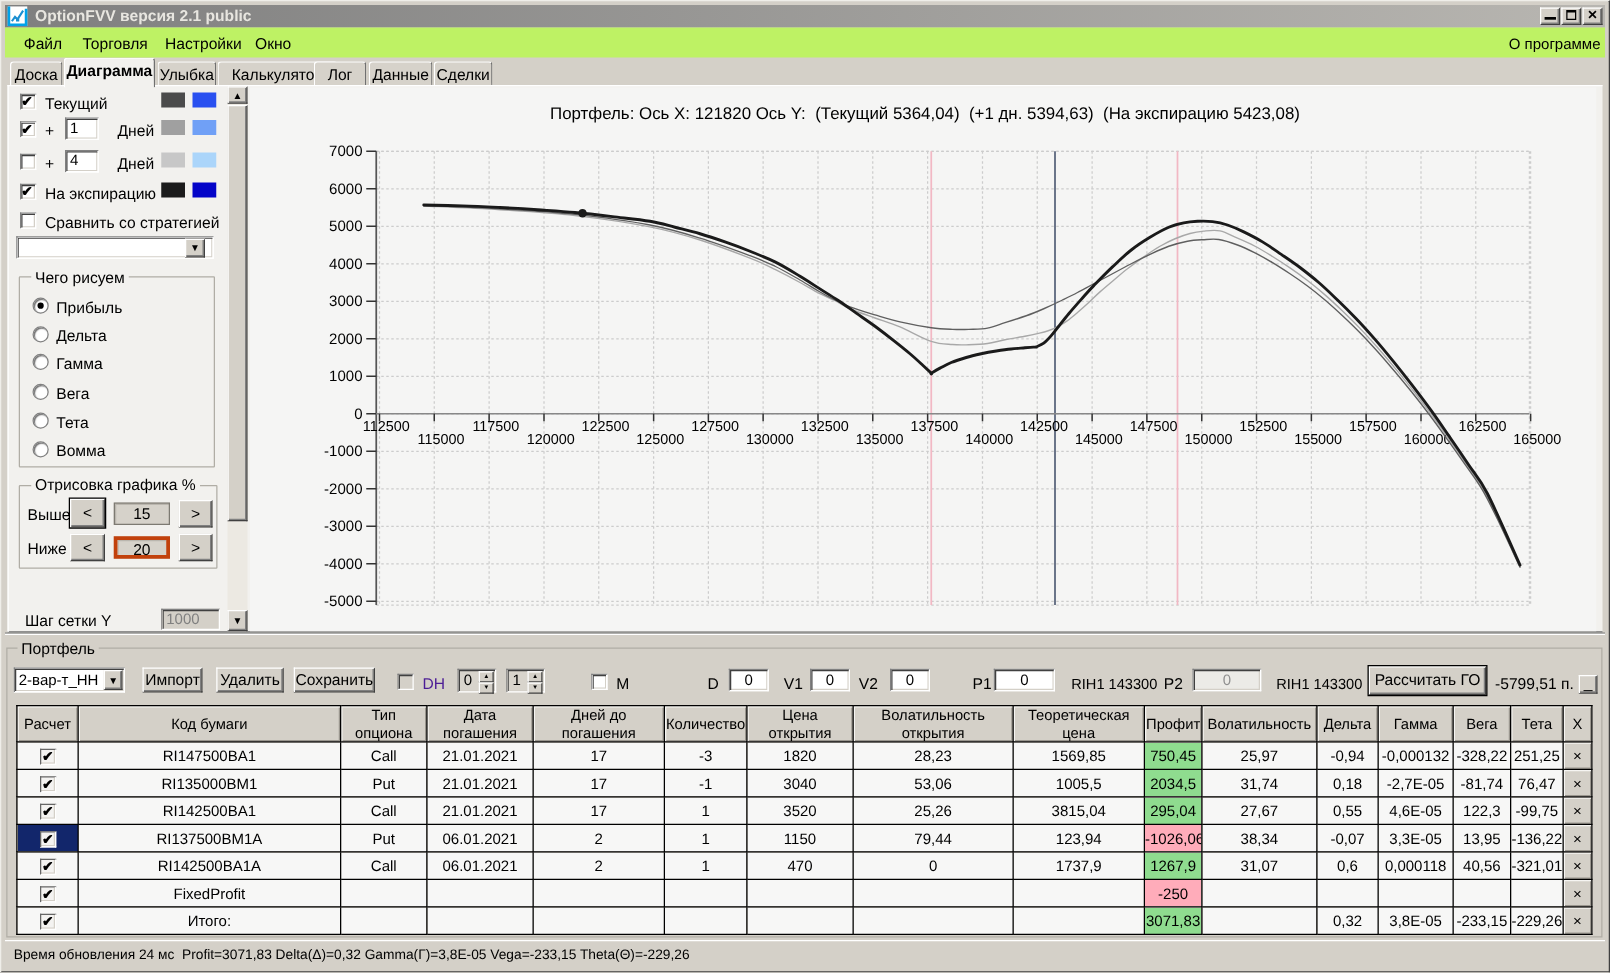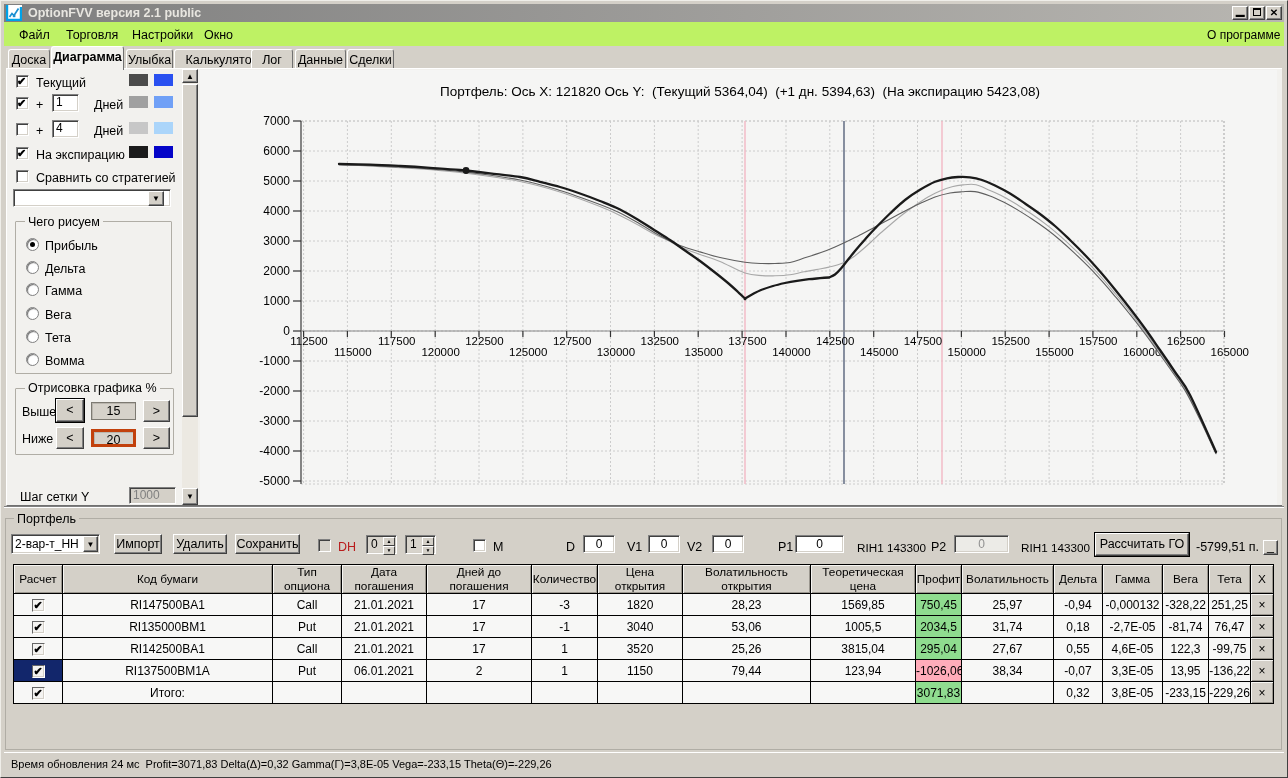--- a/index.html
+++ b/index.html
@@ -285,21 +285,21 @@
 
 <div id="portfel" class="abs"></div>
 <div class="gbox-lbl abs" style="left:14px; top:512px; background:#d4d0c8;">Портфель</div>
 <div id="toolbar" class="abs" style="left:0; top:533px; width:1076px; height:24px;">
   <div class="field" style="left:11px; top:1px; width:89px; height:20px; line-height:18px;">2-вар-т_НН</div>
   <div class="btn" style="left:83px; top:3px; width:15px; height:16px; font-size:8px; line-height:15px;">▼</div>
   <div class="btn" style="left:114px; top:1px; width:48px; height:20px; line-height:18px;">Импорт</div>
   <div class="btn" style="left:173px; top:1px; width:54px; height:20px; line-height:18px;">Удалить</div>
   <div class="btn" style="left:235px; top:1px; width:65px; height:20px; line-height:18px;">Сохранить</div>
   <div class="cb gray" style="left:318px; top:6px;"></div>
-  <div class="lbl" style="left:338px; top:7px; color:#b91c1c;">DH</div>
+  <div class="lbl" style="left:338px; top:7px; color:#4c1d95;">DH</div>
   <div class="spin field" style="left:366px; top:2px; width:31px; height:19px;">0<span class="sarr">
         <i>▲</i>
         <i>▼</i>
       </span></div>
   <div class="spin field" style="left:405px; top:2px; width:31px; height:19px;">1<span class="sarr">
         <i>▲</i>
         <i>▼</i>
       </span></div>
   <div class="cb" style="left:473px; top:6px;"></div>
   <div class="lbl" style="left:493px; top:7px;">M</div>
@@ -426,20 +426,56 @@
           <td class="pnk">-1026,06</td>
           <td>38,34</td>
           <td>-0,07</td>
           <td>3,3E-05</td>
           <td>13,95</td>
           <td>-136,22</td>
           <td class="xb">×</td>
 </tr>
 <tr style="height:22px;">
 <td><span class="tcb"></span></td>
+          <td>RI142500BA1A</td>
+          <td>Call</td>
+          <td>06.01.2021</td>
+          <td>2</td>
+          <td>1</td>
+          <td>470</td>
+          <td>0</td>
+          <td>1737,9</td>
+          <td class="grn">1267,9</td>
+          <td>31,07</td>
+          <td>0,6</td>
+          <td>0,000118</td>
+          <td>40,56</td>
+          <td>-321,01</td>
+          <td class="xb">×</td>
+</tr>
+<tr style="height:22px;">
+<td><span class="tcb"></span></td>
+          <td>FixedProfit</td>
+          <td></td>
+          <td></td>
+          <td></td>
+          <td></td>
+          <td></td>
+          <td></td>
+          <td></td>
+          <td class="pnk">-250</td>
+          <td></td>
+          <td></td>
+          <td></td>
+          <td></td>
+          <td></td>
+          <td class="xb">×</td>
+</tr>
+<tr style="height:22px;">
+<td><span class="tcb"></span></td>
           <td>Итого:</td>
           <td></td>
           <td></td>
           <td></td>
           <td></td>
           <td></td>
           <td></td>
           <td></td>
           <td class="grn">3071,83</td>
           <td></td>

